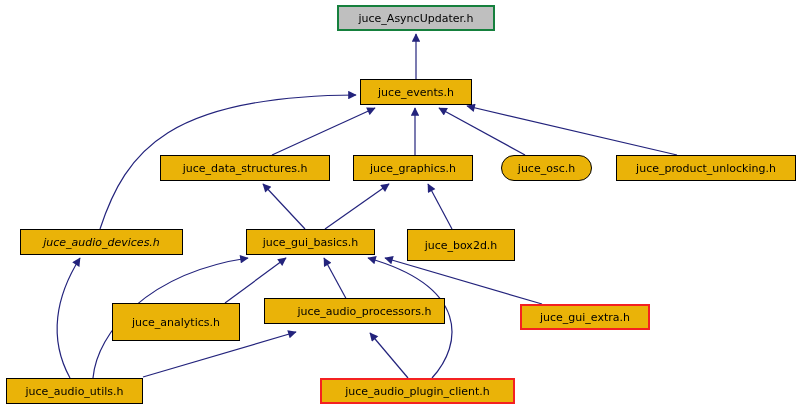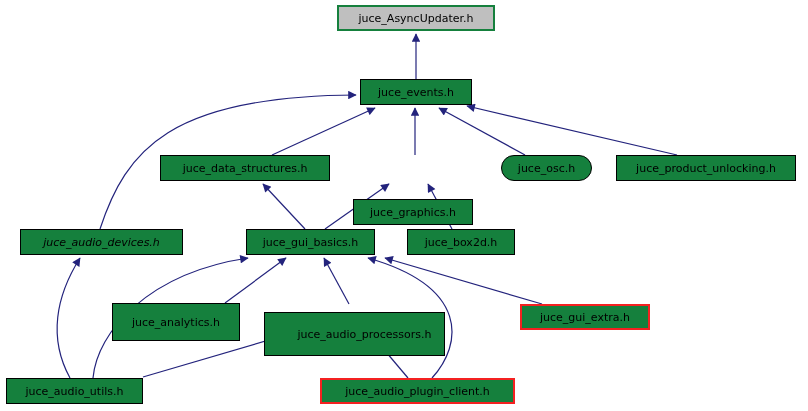--- a/index.html
+++ b/index.html
@@ -23,21 +23,21 @@
     height: 411px;
   }
   .edges-layer path.edge {
     fill: none;
     stroke: #23237c;
     stroke-width: 1.2;
   }
   .node {
     position: absolute;
     box-sizing: border-box;
-    background: #15803d;
+    background: #eab308;
     border: 1px solid #000000;
     color: #000000;
     font-size: 11px;
     line-height: 1;
     display: flex;
     align-items: center;
     justify-content: center;
     white-space: nowrap;
     cursor: pointer;
   }
@@ -77,25 +77,25 @@
         <path class="edge" d="M70,378 C48,338 56,296 80,258" marker-end="url(#arrowhead)"></path>
         <path class="edge" d="M143,377 L296,332" marker-end="url(#arrowhead)"></path>
         <path class="edge" d="M408,378 L370,333" marker-end="url(#arrowhead)"></path>
         <path class="edge" d="M432,378 C463,344 469,287 368,258" marker-end="url(#arrowhead)"></path>
       </g>
   </svg>
   <div id="node-layer">
       <div class="node current" style="left: 337px; top: 5px; width: 158px; height: 26px;">juce_AsyncUpdater.h</div>
       <div class="node" style="left: 360px; top: 79px; width: 112px; height: 26px;">juce_events.h</div>
       <div class="node" style="left: 160px; top: 155px; width: 170px; height: 26px;">juce_data_structures.h</div>
-      <div class="node" style="left: 353px; top: 155px; width: 120px; height: 26px; margin-top: 44px;">juce_graphics.h</div>
+      <div class="node" style="left: 353px; top: 155px; width: 120px; height: 26px;">juce_graphics.h</div>
       <div class="node" style="left: 501px; top: 155px; width: 91px; height: 26px; border-radius: 13px;">juce_osc.h</div>
       <div class="node" style="left: 616px; top: 155px; width: 180px; height: 26px;">juce_product_unlocking.h</div>
       <div class="node" style="left: 20px; top: 229px; width: 163px; height: 26px; font-style: italic;">juce_audio_devices.h</div>
       <div class="node" style="left: 246px; top: 229px; width: 129px; height: 26px;">juce_gui_basics.h</div>
-      <div class="node" style="left: 407px; top: 229px; width: 108px; height: 26px;">juce_box2d.h</div>
+      <div class="node" style="left: 407px; top: 229px; width: 108px; height: 32px;">juce_box2d.h</div>
       <div class="node" style="left: 112px; top: 303px; width: 128px; height: 38px;">juce_analytics.h</div>
-      <div class="node" style="left: 264px; top: 312px; width: 181px; height: 44px; padding-left: 20px;">juce_audio_processors.h</div>
+      <div class="node" style="left: 264px; top: 298px; width: 181px; height: 26px; padding-left: 20px;">juce_audio_processors.h</div>
       <div class="node red" style="left: 520px; top: 304px; width: 130px; height: 26px;">juce_gui_extra.h</div>
       <div class="node" style="left: 6px; top: 378px; width: 137px; height: 26px;">juce_audio_utils.h</div>
       <div class="node red" style="left: 320px; top: 378px; width: 195px; height: 26px;">juce_audio_plugin_client.h</div>
     </div>
 </div>
 
 </body></html>

